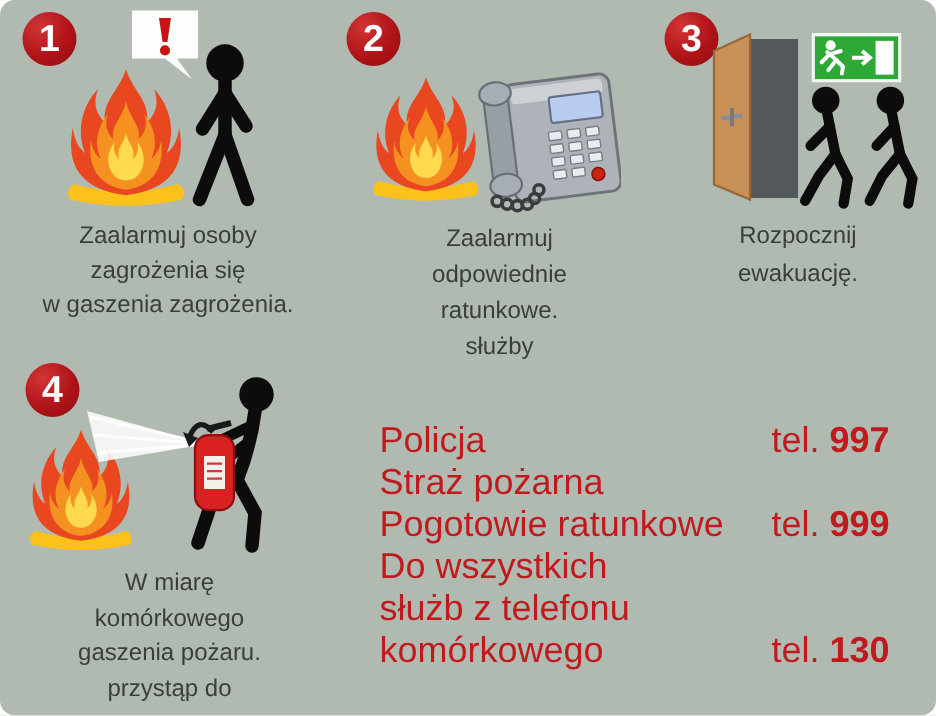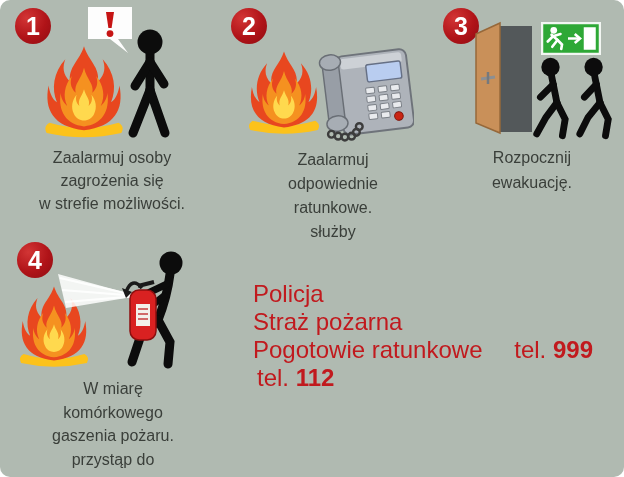--- a/index.html
+++ b/index.html
@@ -53,21 +53,21 @@
       <path d="M32 34 L46 56"></path>
       <path d="M32 62 L15 105"></path>
       <path d="M32 62 L47 105"></path>
     </g>
     <circle cx="32" cy="14" r="12.5" fill="#0c0c0c"></circle>
   </svg>
 
   <div class="caption" style="left:0px;top:146px;width:224px;">
       <div>Zaalarmuj osoby</div>
       <div>zagrożenia się</div>
-      <div>w strefie możliwości.</div>
+      <div>w gaszenia zagrożenia.</div>
     </div>
 
   <div class="badge" style="left:231px;top:8px;">2</div>
 
   <svg class="icon" style="left:246px;top:46px;" width="76" height="92" viewBox="0 0 90 100">
     <path fill="#fcc21b" d="M5 95 Q45 104 85 95 Q89 88 82 84 Q45 95 8 84 Q1 88 5 95Z"></path>
     <path fill="#e8471f" d="M45 2 C40 18 28 24 30 40 C22 32 22 24 25 16 C12 30 10 48 16 62 C10 58 8 50 7 44 C2 70 12 88 45 92 C78 88 88 70 83 44 C82 50 80 58 74 62 C80 48 78 30 65 16 C68 24 68 32 60 40 C62 24 50 18 45 2Z"></path>
     <path fill="#f59120" d="M45 25 C42 38 34 42 36 52 C30 46 30 40 32 34 C24 44 22 56 27 66 C22 62 20 56 20 52 C17 72 26 86 45 88 C64 86 73 72 70 52 C70 56 68 62 63 66 C68 56 66 44 58 34 C60 40 60 46 54 52 C56 42 48 38 45 25Z"></path>
     <path fill="#ffd94e" d="M45 48 C43 56 38 58 40 66 C36 62 36 58 37 54 C32 60 31 68 34 74 C38 84 52 84 56 74 C59 68 58 60 53 54 C54 58 54 62 50 66 C52 58 47 56 45 48Z"></path>
   </svg>
@@ -204,30 +204,36 @@
       <div>komórkowego</div>
       <div>gaszenia pożaru.</div>
       <div>przystąp do</div>
     </div>
 
   <div id="numbers">
     <div class="numrow">
       <div class="service">
           <div>Policja</div>
         </div>
+      <div class="tel"><span>tel.</span>&nbsp;<b>997</b></div>
     </div>
     <div class="numrow">
       <div class="service">
           <div>Straż pożarna</div>
         </div>
     </div>
     <div class="numrow">
       <div class="service">
           <div>Pogotowie ratunkowe</div>
         </div>
       <div class="tel"><span>tel.</span>&nbsp;<b>999</b></div>
     </div>
     <div class="numrow">
-      <div class="tel"><span>tel.</span>&nbsp;<b>112</b></div>
+      <div class="service">
+          <div>Do wszystkich</div>
+          <div>służb z telefonu</div>
+          <div>komórkowego</div>
+        </div>
+      <div class="tel"><span>tel.</span>&nbsp;<b>130</b></div>
     </div>
   </div>
 
 </div>
 
 </body></html>

